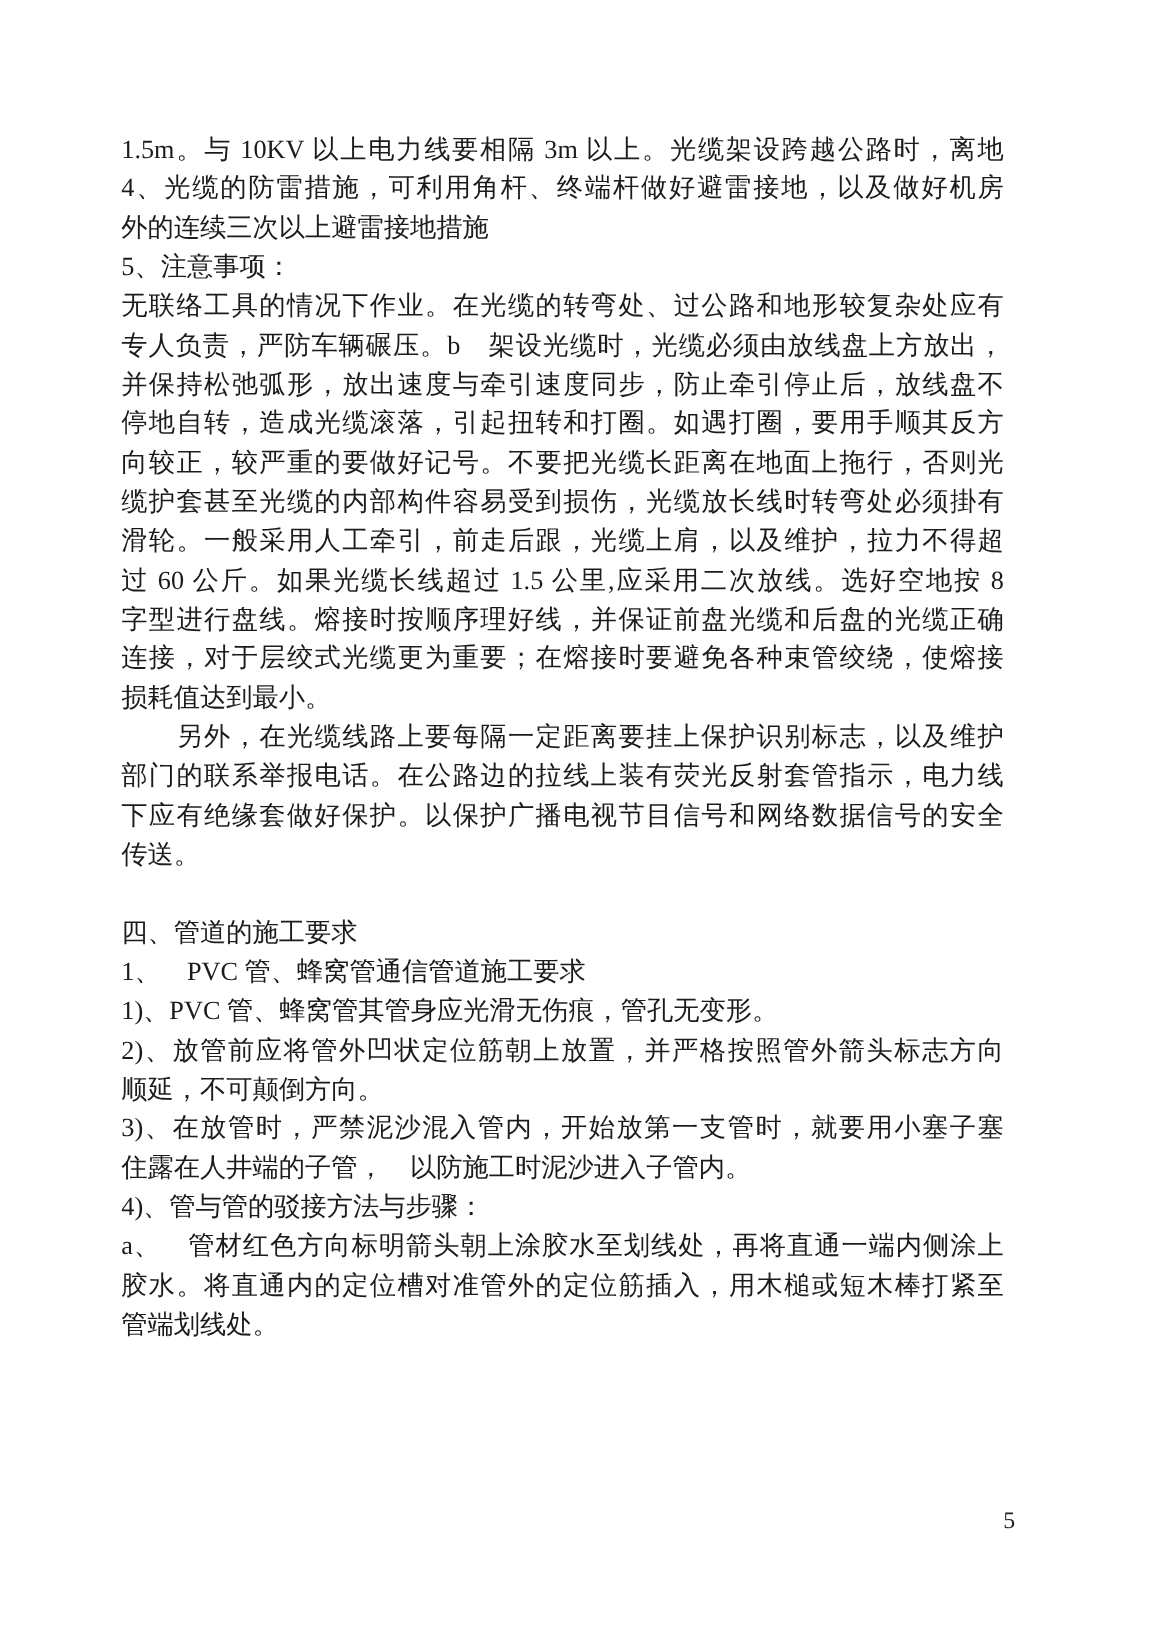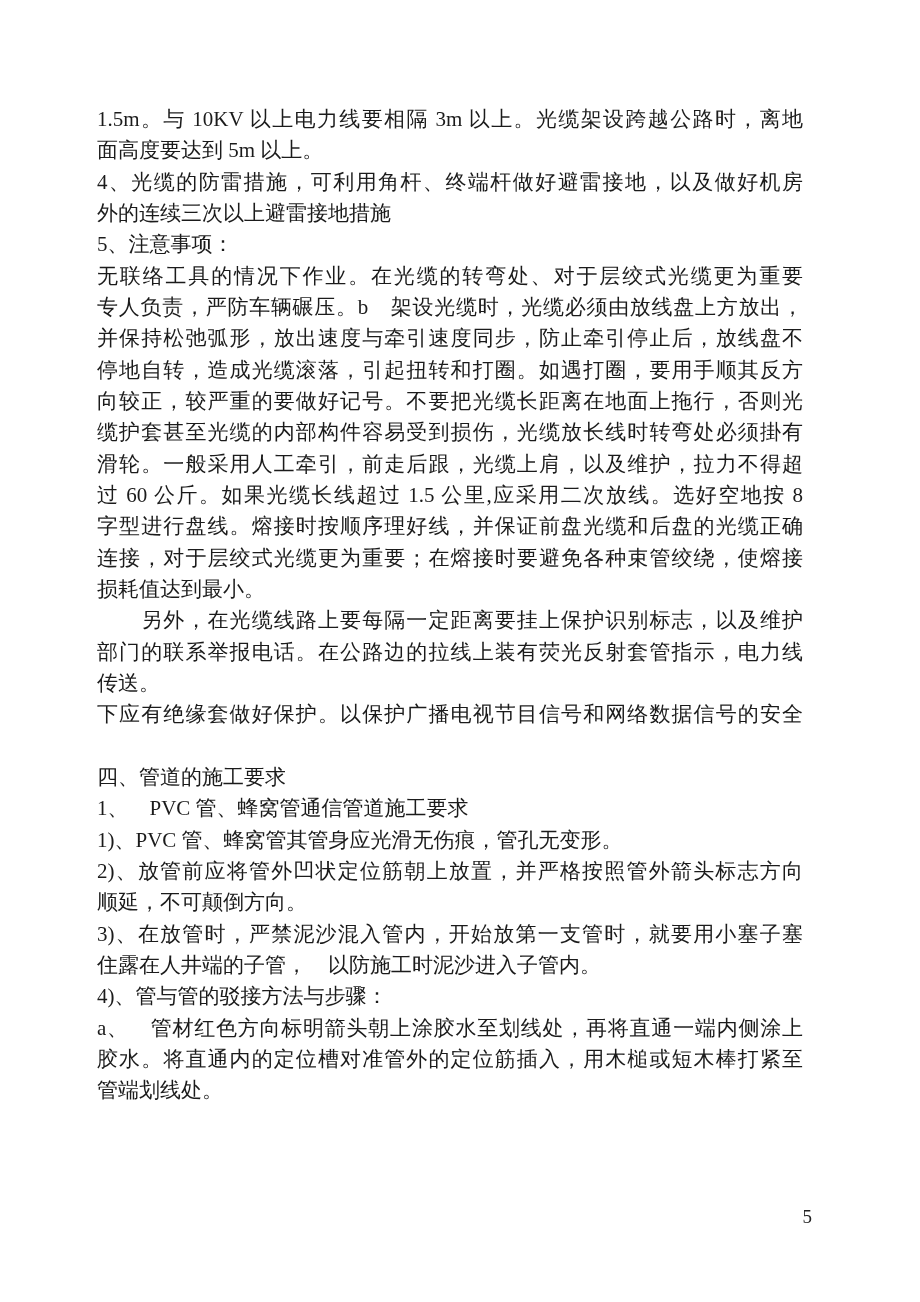--- a/index.html
+++ b/index.html
@@ -56,39 +56,38 @@
     color: #222222;
   }
 </style>
 </head>
 <body>
 
 <div class="doc-page">
   <div class="text-block">
 
   <div class="line j">1.5m。与 10KV 以上电力线要相隔 3m 以上。光缆架设跨越公路时，离地</div>
-      <div class="line">面高度要达到 5m 以上。</div>
       <div class="line j">4、光缆的防雷措施，可利用角杆、终端杆做好避雷接地，以及做好机房</div>
       <div class="line">外的连续三次以上避雷接地措施</div>
       <div class="line">5、注意事项：</div>
-      <div class="line j">无联络工具的情况下作业。在光缆的转弯处、对于层绞式光缆更为重要</div>
+      <div class="line j">无联络工具的情况下作业。在光缆的转弯处、过公路和地形较复杂处应有</div>
       <div class="line j">专人负责，严防车辆碾压。b　架设光缆时，光缆必须由放线盘上方放出，</div>
       <div class="line j">并保持松弛弧形，放出速度与牵引速度同步，防止牵引停止后，放线盘不</div>
       <div class="line j">停地自转，造成光缆滚落，引起扭转和打圈。如遇打圈，要用手顺其反方</div>
       <div class="line j">向较正，较严重的要做好记号。不要把光缆长距离在地面上拖行，否则光</div>
       <div class="line j">缆护套甚至光缆的内部构件容易受到损伤，光缆放长线时转弯处必须掛有</div>
       <div class="line j">滑轮。一般采用人工牵引，前走后跟，光缆上肩，以及维护，拉力不得超</div>
       <div class="line j">过 60 公斤。如果光缆长线超过 1.5 公里,应采用二次放线。选好空地按 8</div>
       <div class="line j">字型进行盘线。熔接时按顺序理好线，并保证前盘光缆和后盘的光缆正确</div>
       <div class="line j">连接，对于层绞式光缆更为重要；在熔接时要避免各种束管绞绕，使熔接</div>
       <div class="line">损耗值达到最小。</div>
       <div class="line j">　　另外，在光缆线路上要每隔一定距离要挂上保护识别标志，以及维护</div>
       <div class="line j">部门的联系举报电话。在公路边的拉线上装有荧光反射套管指示，电力线</div>
+      <div class="line j">下应有绝缘套做好保护。以保护广播电视节目信号和网络数据信号的安全</div>
       <div class="line">传送。</div>
-      <div class="line j">下应有绝缘套做好保护。以保护广播电视节目信号和网络数据信号的安全</div>
       <div class="line blank">&nbsp;</div>
       <div class="line">四、管道的施工要求</div>
       <div class="line">1、　PVC 管、蜂窝管通信管道施工要求</div>
       <div class="line">1)、PVC 管、蜂窝管其管身应光滑无伤痕，管孔无变形。</div>
       <div class="line j">2)、放管前应将管外凹状定位筋朝上放置，并严格按照管外箭头标志方向</div>
       <div class="line">顺延，不可颠倒方向。</div>
       <div class="line j">3)、在放管时，严禁泥沙混入管内，开始放第一支管时，就要用小塞子塞</div>
       <div class="line">住露在人井端的子管，　以防施工时泥沙进入子管内。</div>
       <div class="line">4)、管与管的驳接方法与步骤：</div>
       <div class="line j">a、　管材红色方向标明箭头朝上涂胶水至划线处，再将直通一端内侧涂上</div>

